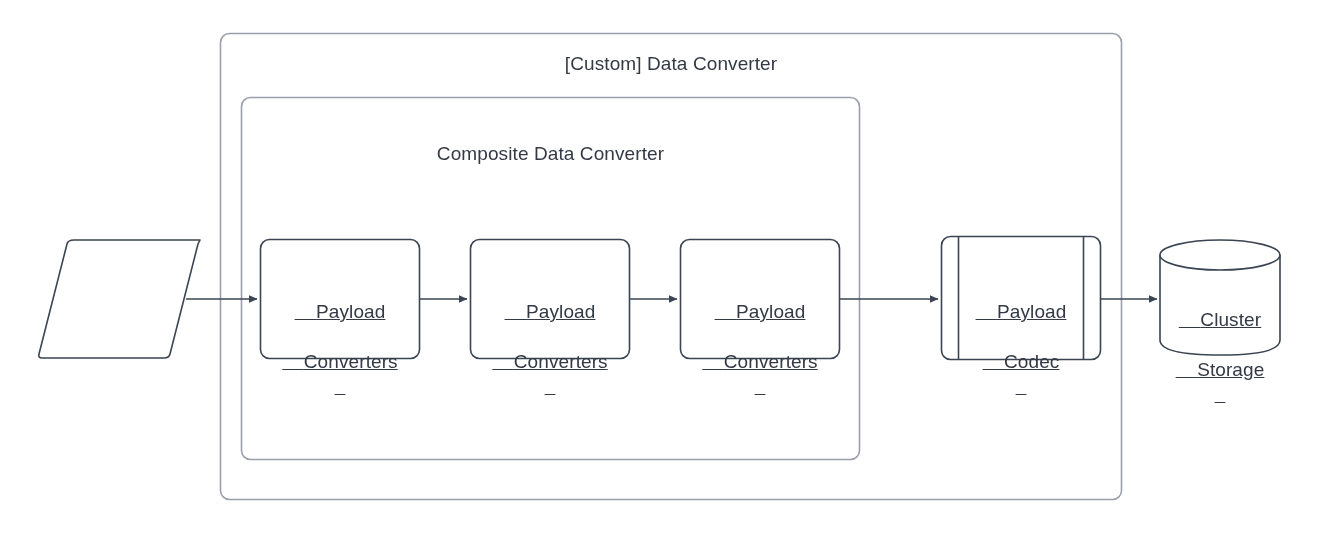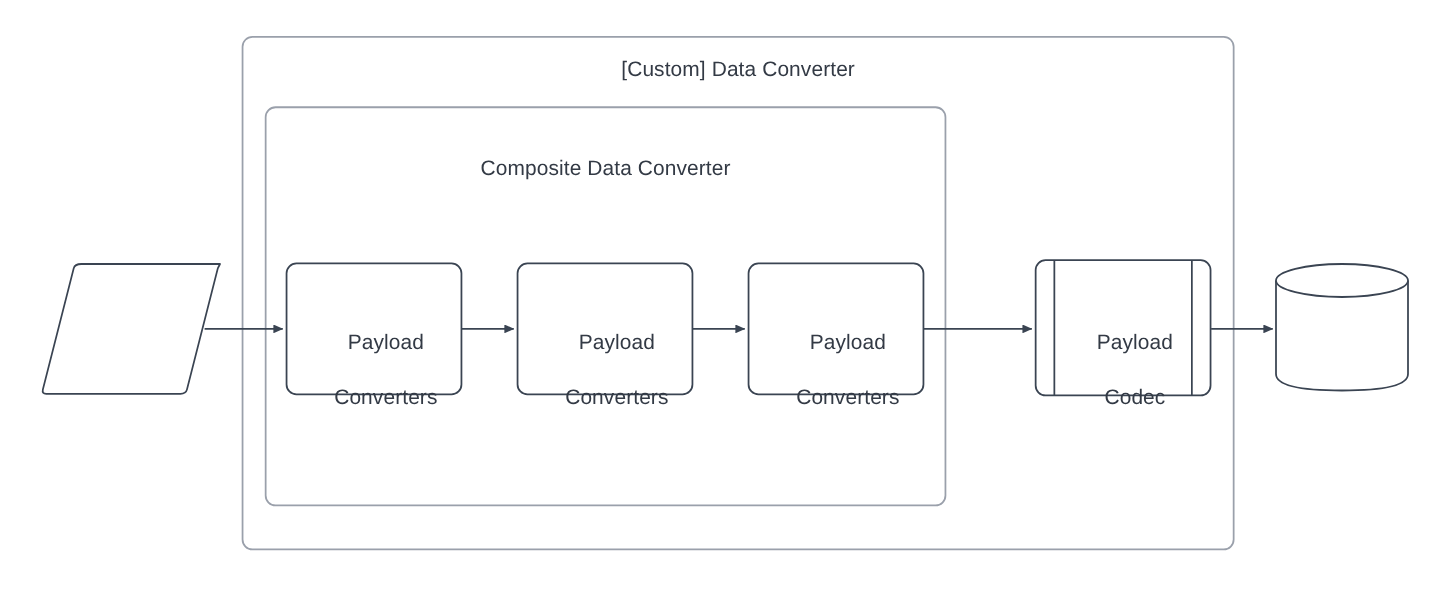--- a/index.html
+++ b/index.html
@@ -31,20 +31,21 @@
     color: #333a45;
     font-size: 19px;
     line-height: 25px;
     text-align: center;
     white-space: pre;
     letter-spacing: 0.1px;
     user-select: none;
   }
   .lbl-two {
     line-height: 25px;
+    text-decoration: underline;
   }
   .container-title {
     font-size: 19px;
   }
 </style>
 </head>
 <body>
 
 <div id="canvas">
 
@@ -108,14 +109,18 @@
   <div class="lbl lbl-two" style="left:680px; top:274px; width:160px;">
     <span>Payload</span><br>
     <span>Converters</span>
   </div>
 
   <div class="lbl lbl-two" style="left:958px; top:274px; width:126px;">
     <span>Payload</span><br>
     <span>Codec</span>
   </div>
 
+  <div class="lbl lbl-two" style="left:1160px; top:282px; width:120px;">
+    <span>Cluster</span><br>
+    <span>Storage</span>
+  </div>
 
 </div>
 
 </body></html>

